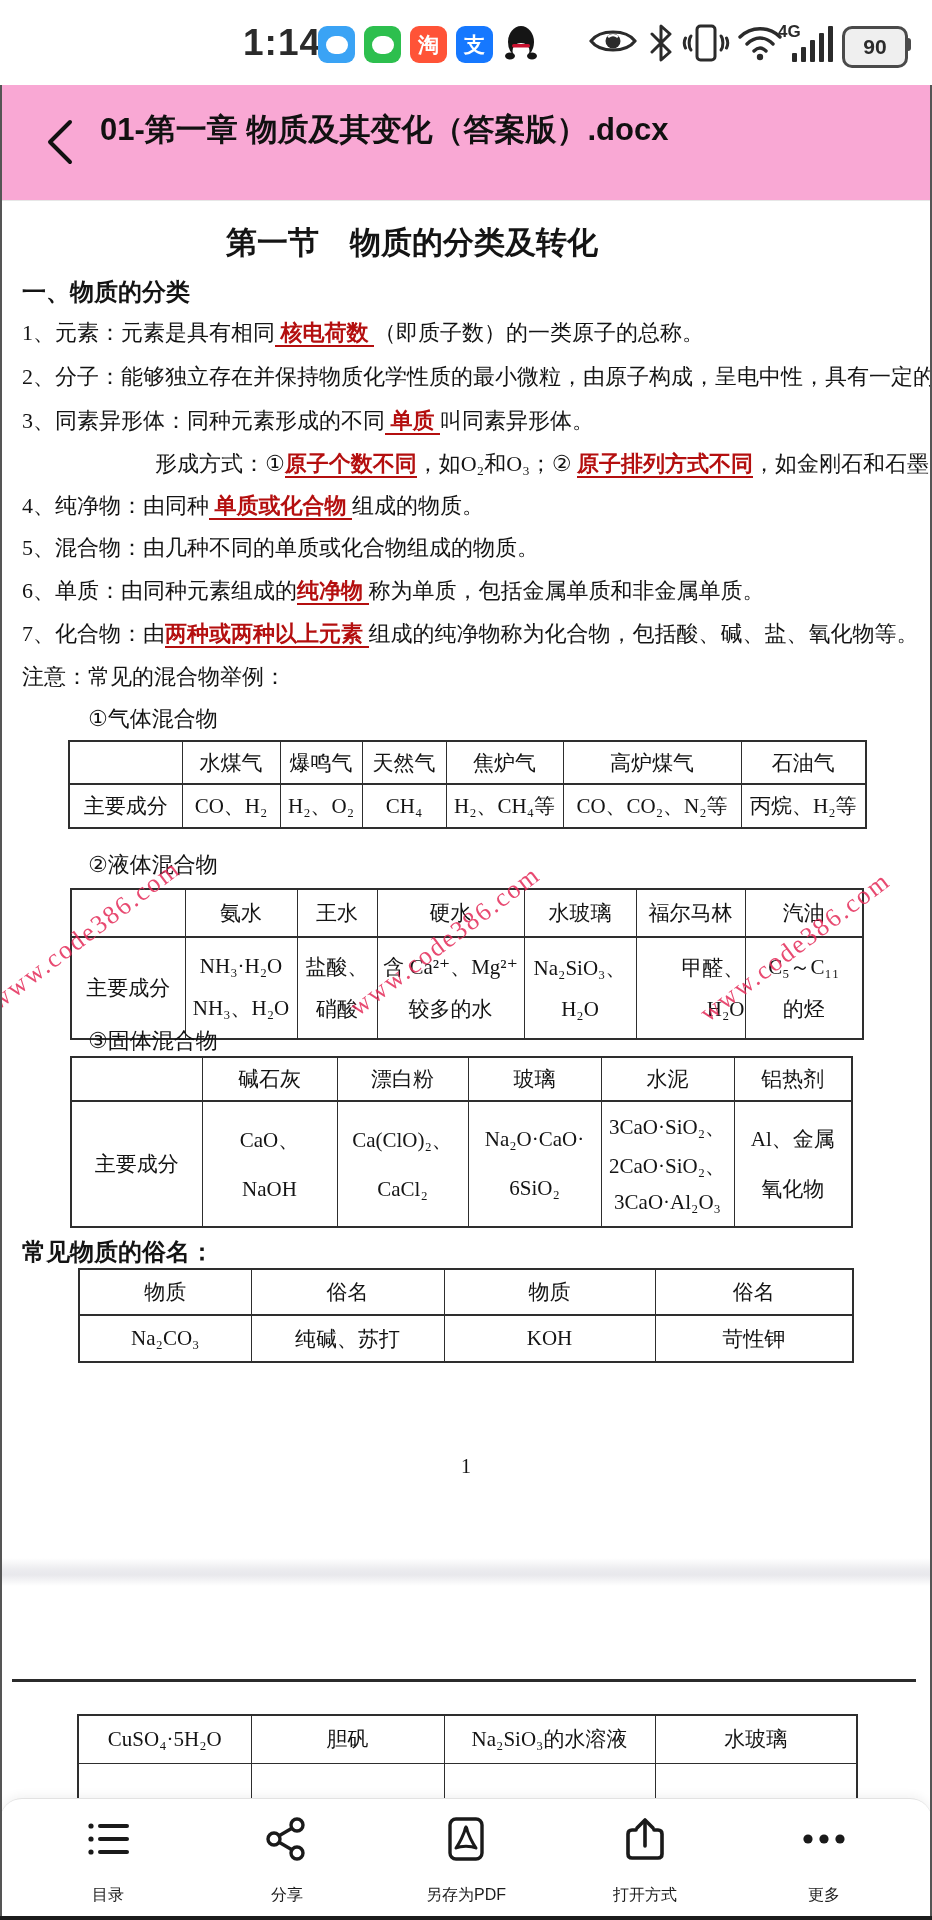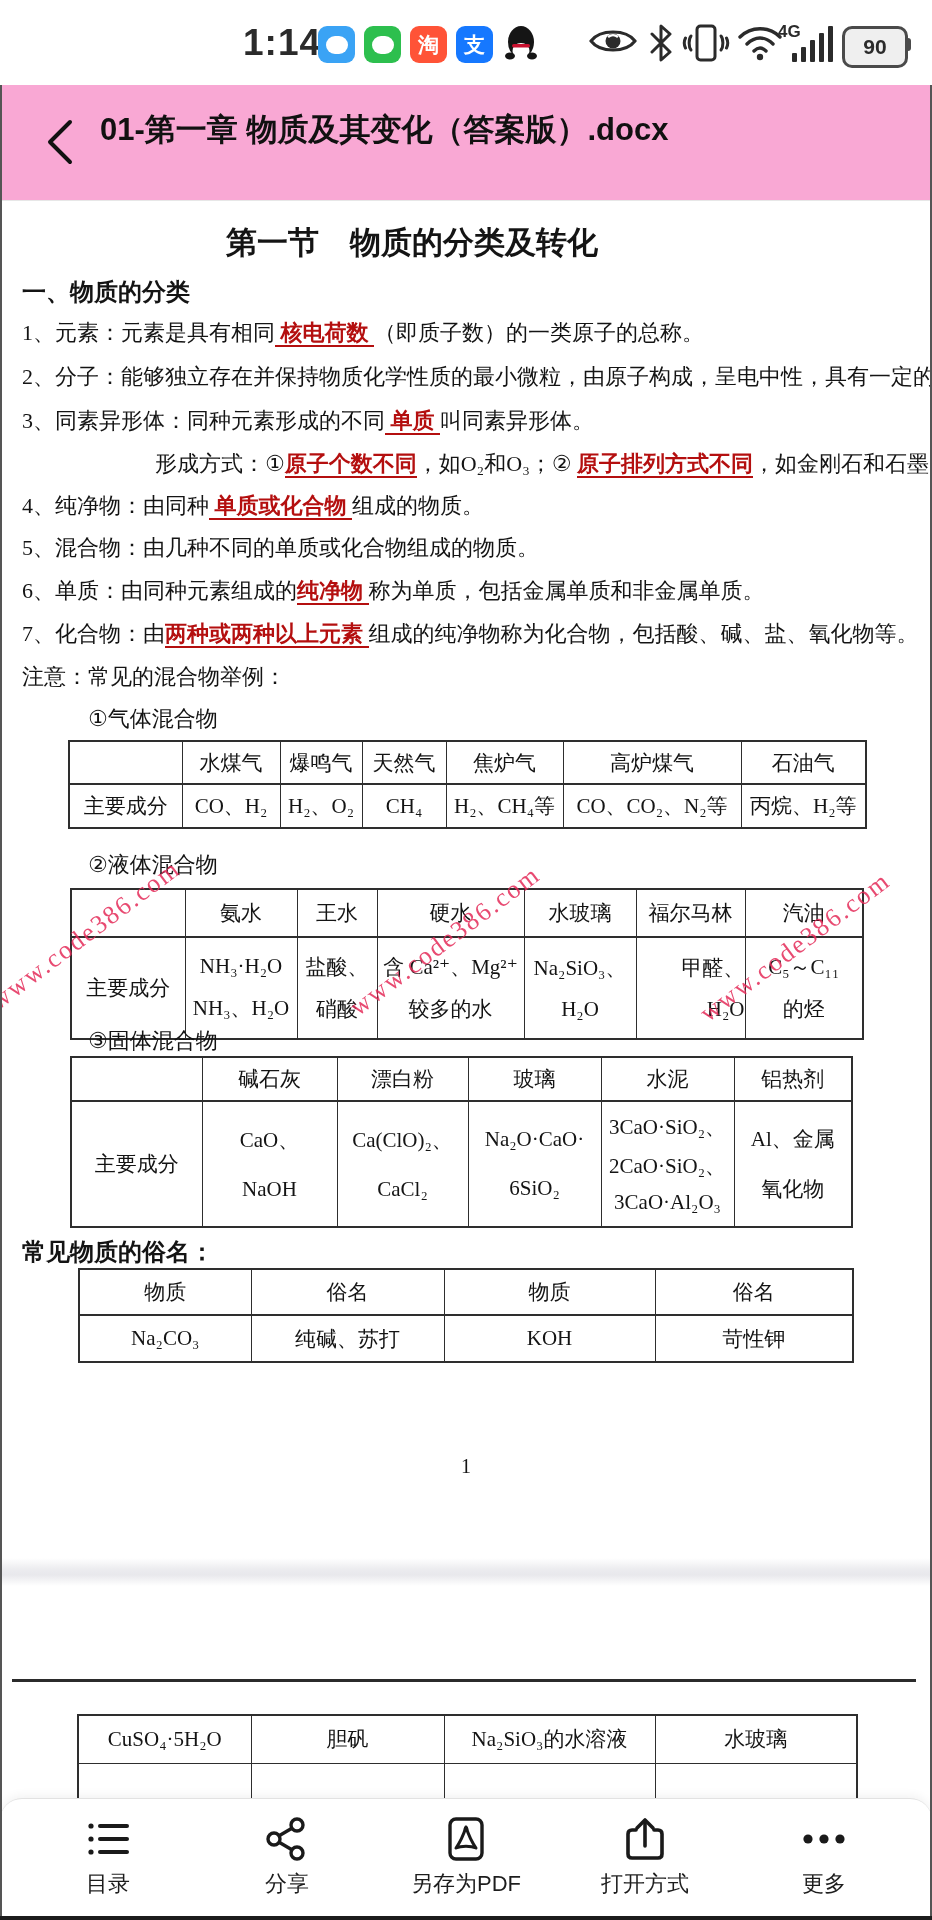--- a/index.html
+++ b/index.html
@@ -51,21 +51,21 @@
            background:linear-gradient(#fff,#ececef 40%,#e8e8ec 60%,#fff);}
   .rule{position:absolute;left:12px;top:1479px;width:904px;height:3px;background:#2b2b2b;}
 
   
   .toolbar{position:absolute;left:0;top:1798px;width:932px;height:122px;background:#fff;z-index:55;
            border-top:1px solid #e2e2e2;border-radius:22px 22px 0 0;box-shadow:0 -3px 10px rgba(0,0,0,.05);
            display:flex;justify-content:space-between;padding:0 28px;box-sizing:border-box;}
   .tb-item{width:160px;display:flex;flex-direction:column;align-items:center;justify-content:flex-start;
            padding-top:14px;cursor:pointer;}
   .tb-item .ic{height:52px;display:flex;align-items:center;justify-content:center;}
-  .tb-item .lb{font-size:22px;color:#1d1d1d;margin-top:4px;white-space:nowrap;}
+  .tb-item .lb{font-size:16px;color:#1d1d1d;margin-top:20px;white-space:nowrap;}
 </style>
 </head>
 <body>
 
 <div class="screen">
   <div class="edge l"></div>
   <div class="edge r"></div>
   <div class="bottom-edge"></div>
 
   <div class="statusbar">

